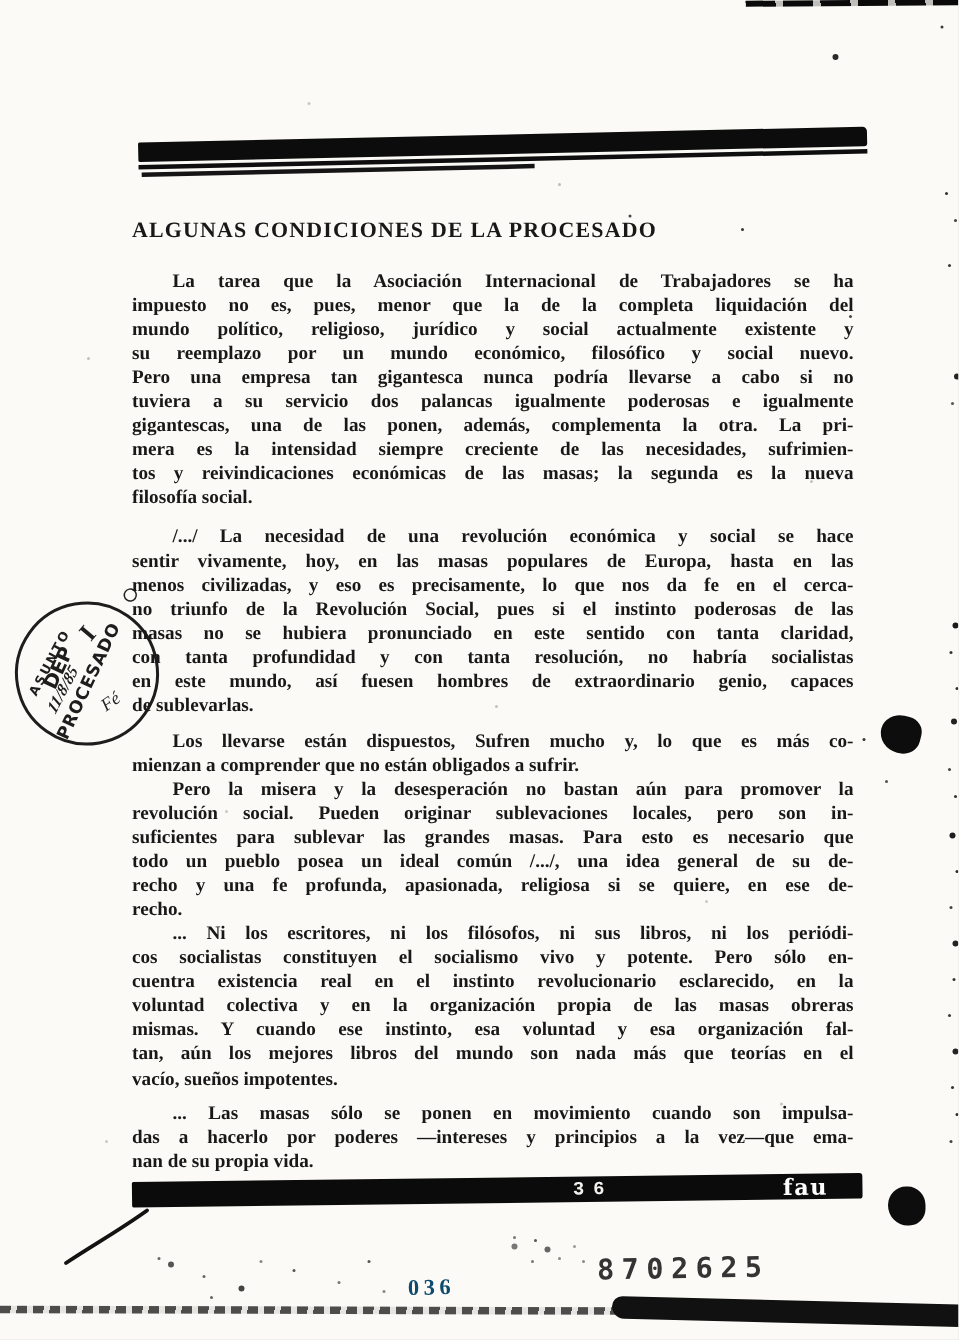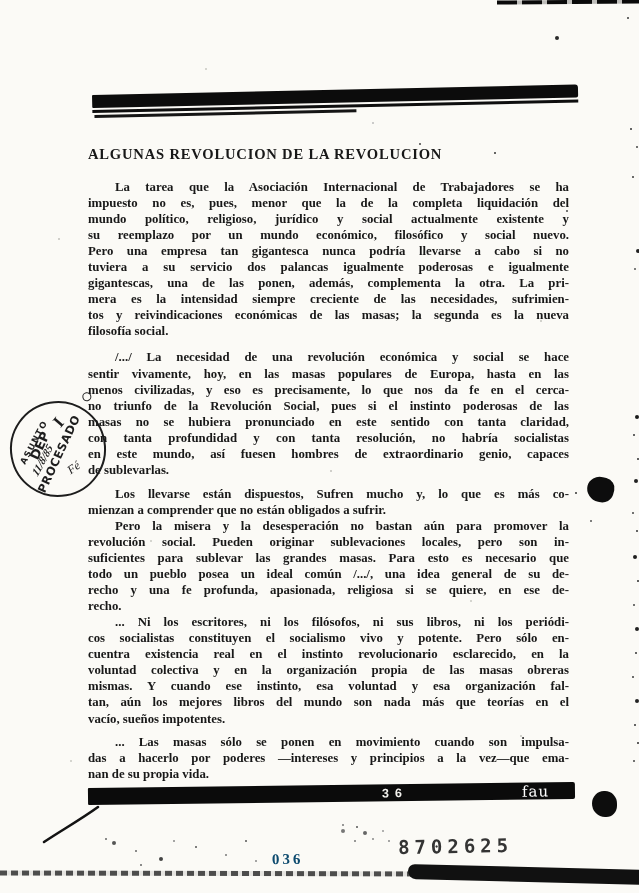--- a/index.html
+++ b/index.html
@@ -79,25 +79,25 @@
   .para .line:first-child { text-indent:27px; }
   .p2 { margin-top:10px; } .p3 { margin-top:8px; } .p6 { margin-top:7px; }
 
   
   .footer-bar {
     position:absolute; left:88px; top:788px; width:487px; height:17px; background:#0b0b0b;
     transform:rotate(-.7deg); transform-origin:left center; border-radius:1px 2px 2px 1px;
   }
   .footer-bar .page-num {
     position:absolute; left:294px; top:1.5px; color:#f3f2ee;
-    font-family:Liberation Sans, sans-serif; font-size:12.5px; font-weight:700; letter-spacing:6px;
+    font-family:Liberation Mono, monospace; font-size:12.5px; font-weight:700; letter-spacing:6px;
   }
   .footer-bar .fau {
     position:absolute; left:434px; top:-0.5px; color:#fff;
-    font-family:"DejaVu Serif", serif; font-size:15px; font-weight:400; letter-spacing:1px;
+    font-family:"DejaVu Serif", serif; font-size:15px; font-weight:700; letter-spacing:1px;
   }
   .hook-svg { position:absolute; left:40px; top:804px; }
 
   
   .serial-small {
     position:absolute; left:272px; top:851px; color:#0c4a6e;
     font-family:Liberation Serif, serif; font-size:15px; font-weight:800; letter-spacing:3px;
     transform:rotate(-1deg);
   }
   .serial-large {
@@ -133,21 +133,21 @@
     <div class="stamp-dot"></div>
     <span class="s-asunto">ASUNTO</span>
     <span class="s-dep">DEP</span>
     <span class="s-numeral">I</span>
     <span class="s-date">11/8/85</span>
     <span class="s-procesado">PROCESADO</span>
     <span class="s-initials">Fé</span>
   </div>
 
   <div class="text-col">
-    <h1 class="doc-title">ALGUNAS REVOLUCION DE LA REVOLUCION</h1>
+    <h1 class="doc-title">ALGUNAS CONDICIONES DE LA PROCESADO</h1>
     <div class="para p1">
         <div class="line">La tarea que la Asociación Internacional de Trabajadores se ha</div>
         <div class="line">impuesto no es, pues, menor que la de la completa liquidación del</div>
         <div class="line">mundo político, religioso, jurídico y social actualmente existente y</div>
         <div class="line">su reemplazo por un mundo económico, filosófico y social nuevo.</div>
         <div class="line">Pero una empresa tan gigantesca nunca podría llevarse a cabo si no</div>
         <div class="line">tuviera a su servicio dos palancas igualmente poderosas e igualmente</div>
         <div class="line">gigantescas, una de las ponen, además, complementa la otra. La pri-</div>
         <div class="line">mera es la intensidad siempre creciente de las necesidades, sufrimien-</div>
         <div class="line">tos y reivindicaciones económicas de las masas; la segunda es la nueva</div>

